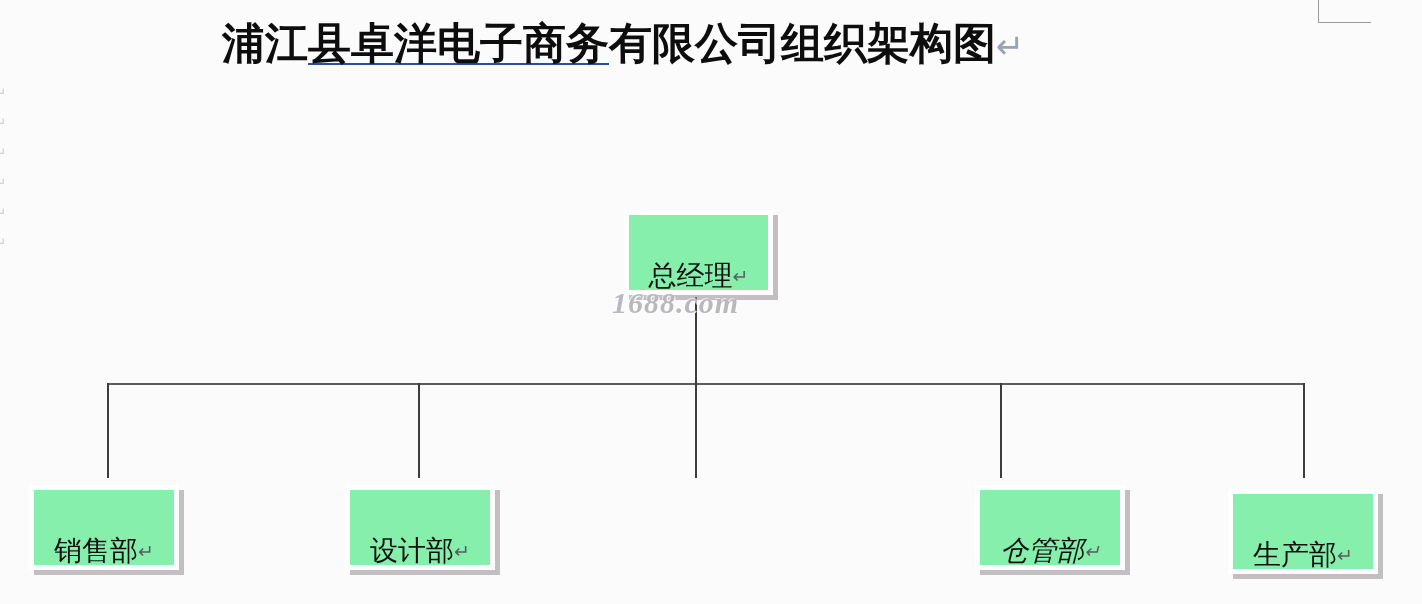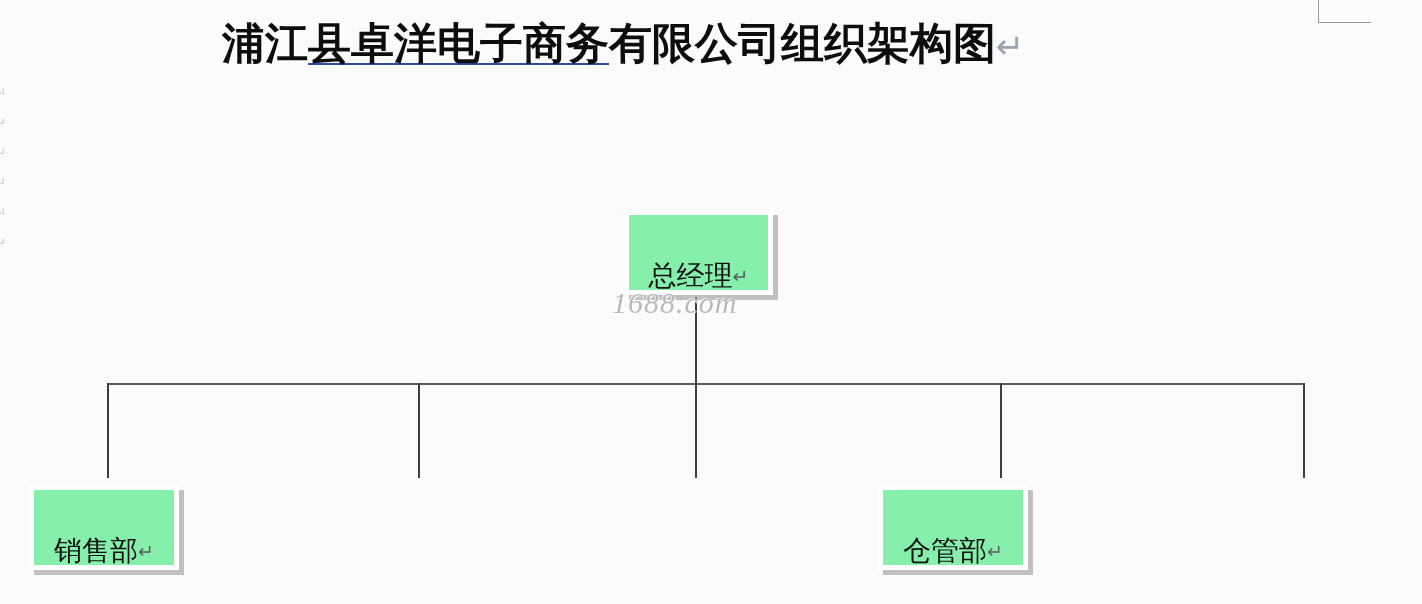--- a/index.html
+++ b/index.html
@@ -123,20 +123,21 @@
     top: 286px;
     font-family: "Liberation Serif", "DejaVu Serif", serif;
     font-style: italic;
     font-size: 30px;
     line-height: 34px;
     letter-spacing: 1px;
     color: #b9b9bd;
     text-shadow: 1px 1px 0 rgba(255,255,255,0.95), -1px -1px 0 rgba(255,255,255,0.6);
     white-space: nowrap;
     pointer-events: none;
+    font-weight: bold;
   }
 </style>
 </head>
 <body>
 
 <div id="page">
 
   <div class="corner-mark"></div>
 
   <div class="margin-marks">
@@ -165,22 +166,32 @@
   </div>
 
   <div class="watermark">1688.com</div>
 
   <div class="node" style="left:29px; top:485px; width:150px; height:85px;">
     <div class="node-inner">
       <span class="node-label"><span>销售部</span><span class="pilcrow">↵</span></span>
     </div>
   </div>
 
+  <div class="node" style="left:345px; top:485px; width:150px; height:85px;">
+    <div class="node-inner">
+      <span class="node-label"><span>设计部</span><span class="pilcrow">↵</span></span>
+    </div>
+  </div>
 
 
-  <div class="node" style="left:878px; top:485px; width:150px; height:85px;">
+  <div class="node" style="left:975px; top:485px; width:150px; height:85px;font-style:italic;">
     <div class="node-inner">
       <span class="node-label"><span>仓管部</span><span class="pilcrow">↵</span></span>
     </div>
   </div>
 
+  <div class="node" style="left:1228px; top:489px; width:150px; height:85px;">
+    <div class="node-inner">
+      <span class="node-label"><span>生产部</span><span class="pilcrow">↵</span></span>
+    </div>
+  </div>
 
 </div>
 
 </body></html>

